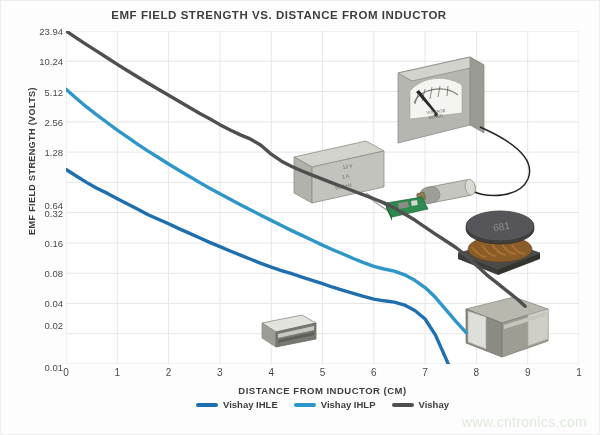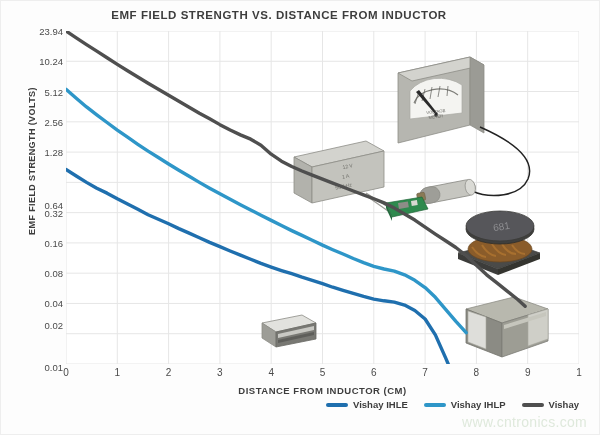--- a/index.html
+++ b/index.html
@@ -74,21 +74,21 @@
     font-size:9.5px;
     font-weight:bold;
     letter-spacing:.5px;
     color:#3d3d3d;
   }
   #legend{
     position:absolute;
     left:65px;top:398px;
     width:513px;
     display:flex;
-    justify-content:flex-end;
+    justify-content:center;
     align-items:center;
     gap:16px;
   }
   .legend-item{display:flex;align-items:center;gap:5px;}
   .legend-swatch{width:22px;height:4px;border-radius:2px;display:block;}
   .legend-label{font-size:9.5px;font-weight:bold;color:#3d3d3d;}
   #watermark{
     position:absolute;
     right:12px;bottom:4px;
     font-size:14px;

